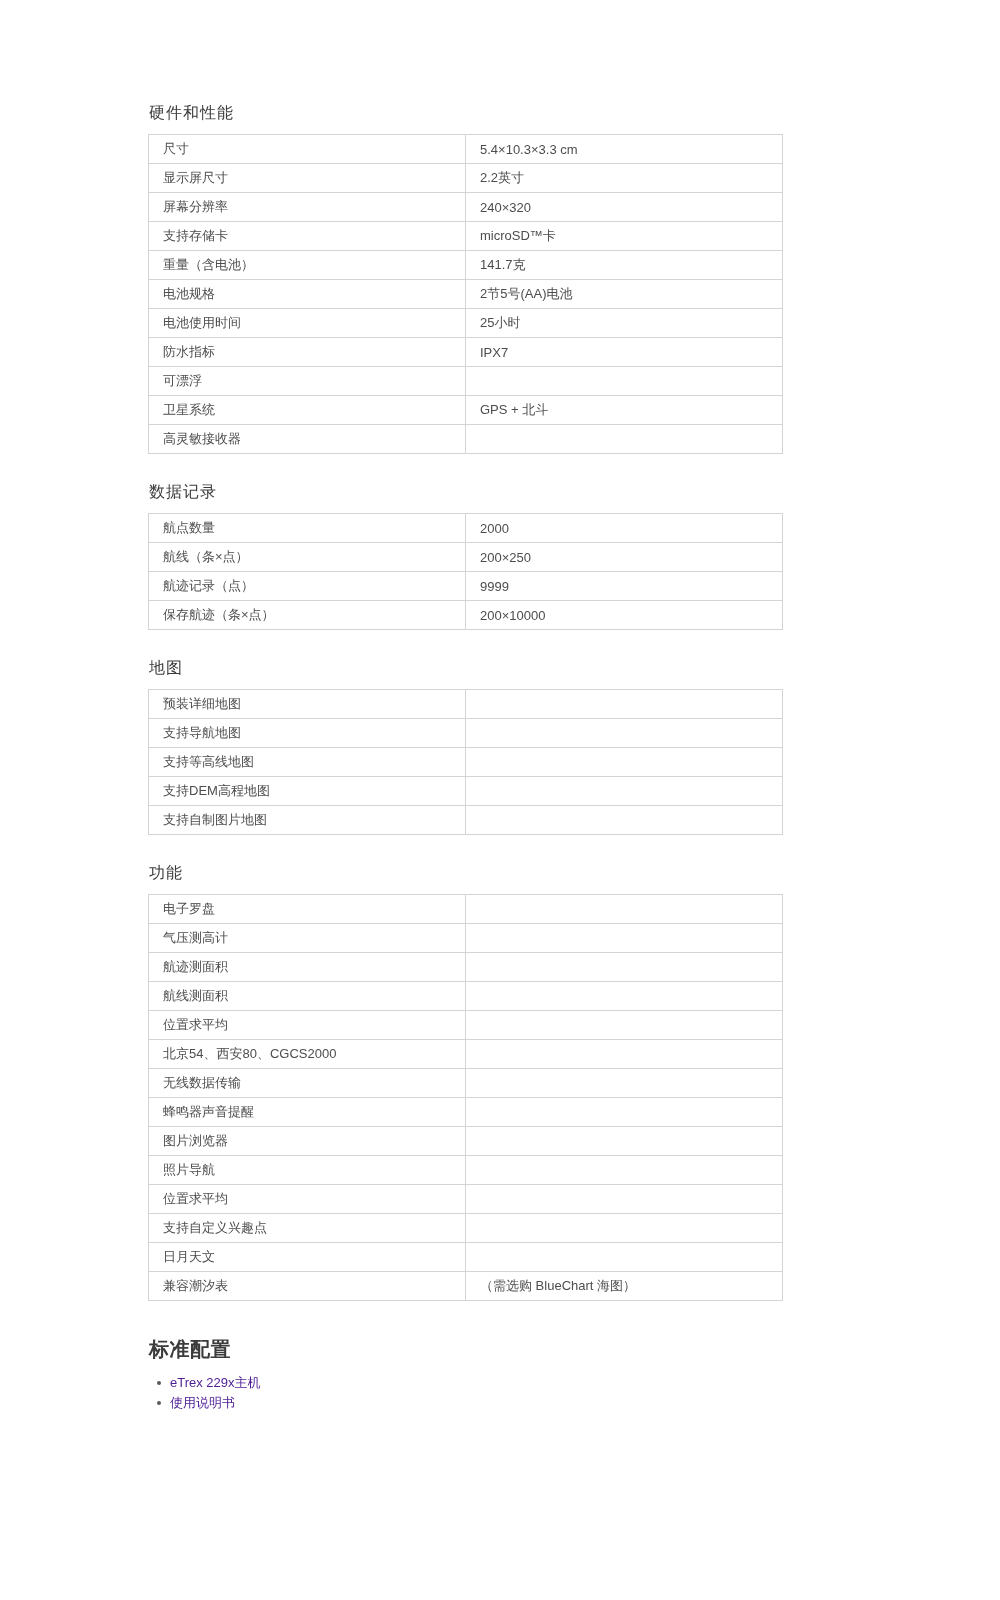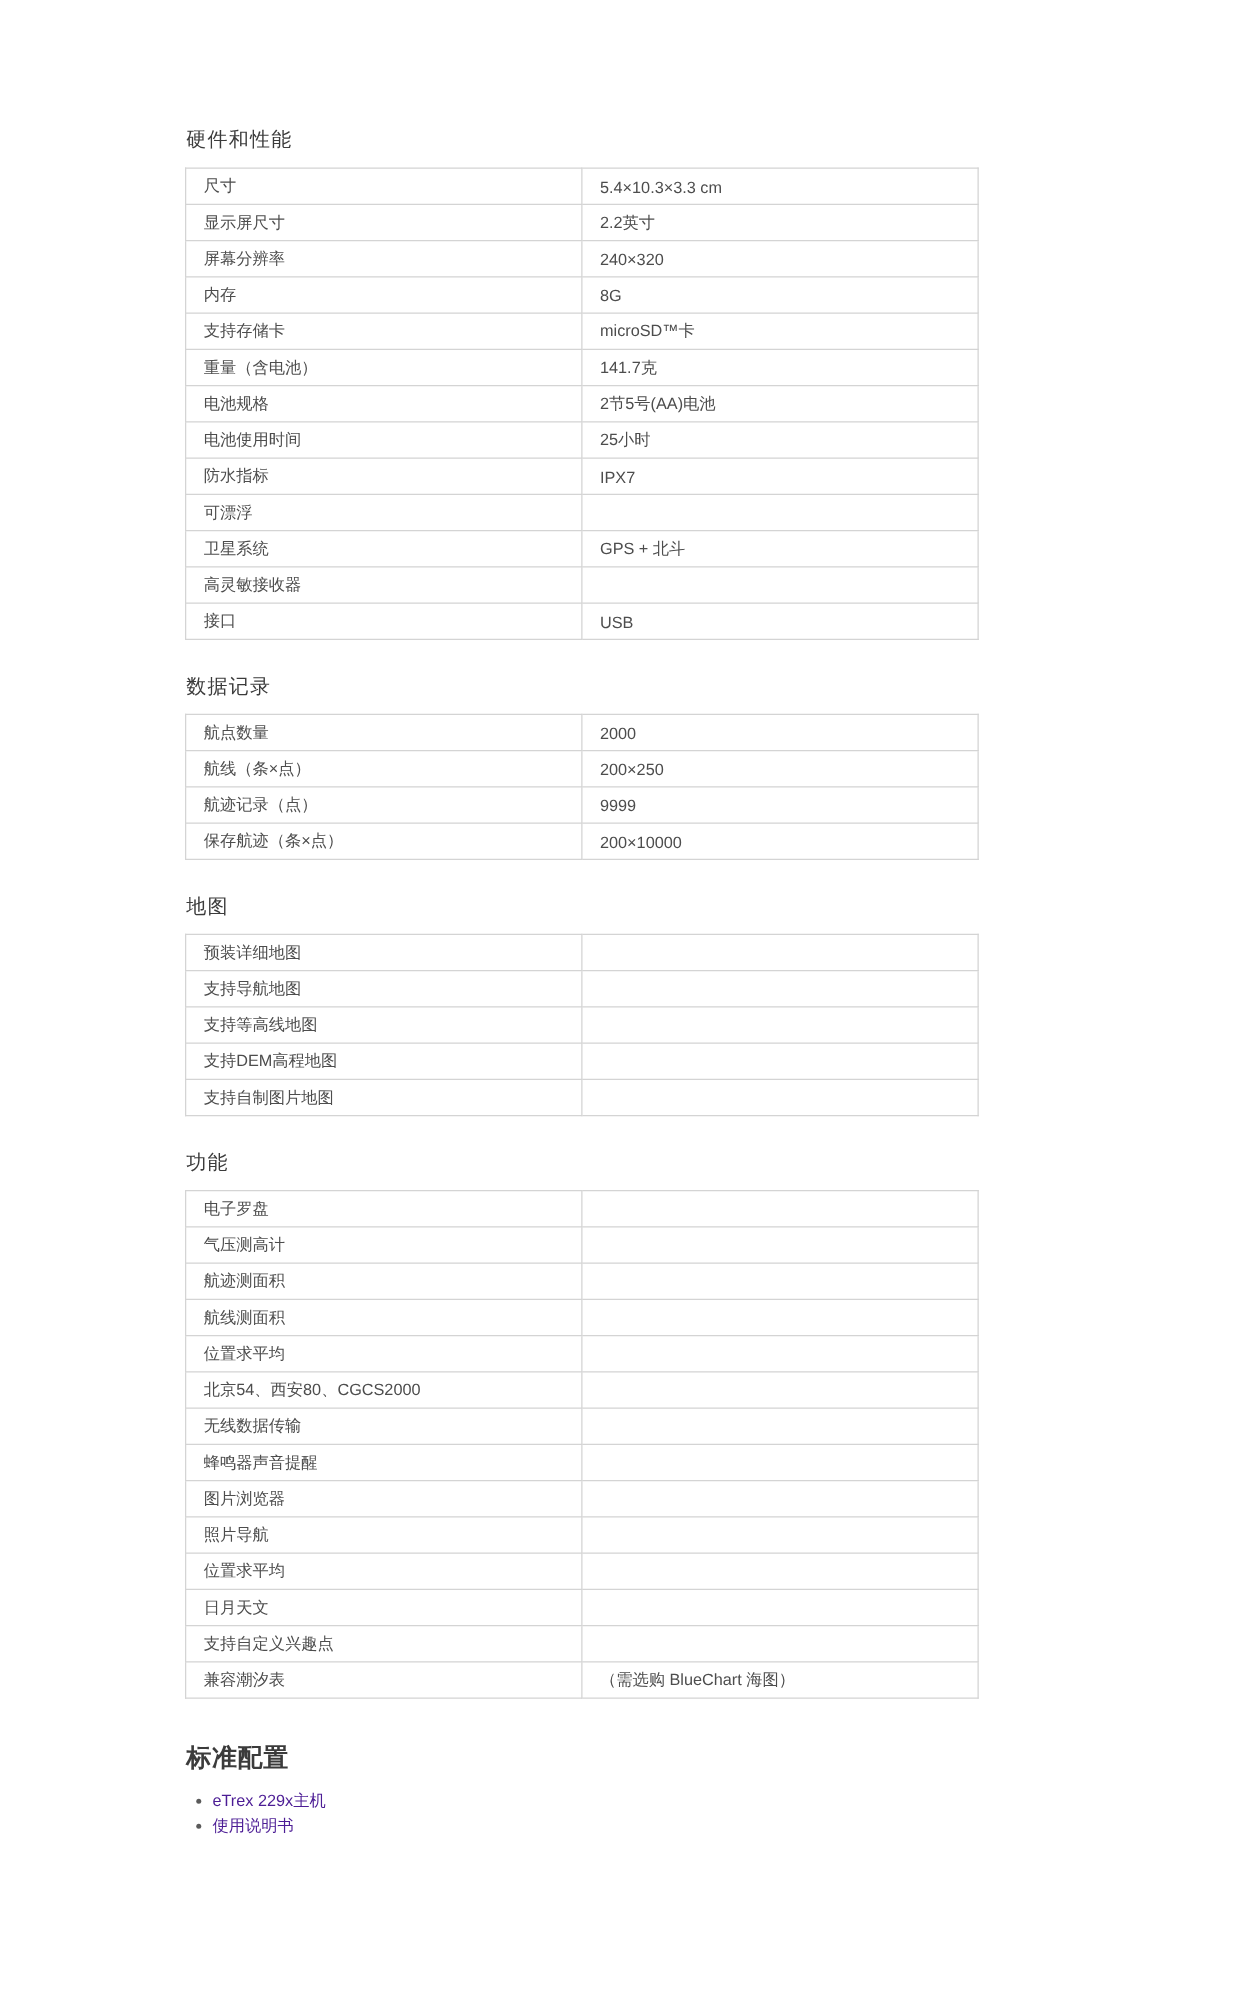--- a/index.html
+++ b/index.html
@@ -97,24 +97,20 @@
         </tr>
         <tr>
           <td class="label-cell">显示屏尺寸</td>
           <td class="value-cell">2.2英寸</td>
         </tr>
         <tr>
           <td class="label-cell">屏幕分辨率</td>
           <td class="value-cell">240×320</td>
         </tr>
         <tr>
-          <td class="label-cell">内存</td>
-          <td class="value-cell">8G</td>
-        </tr>
-        <tr>
           <td class="label-cell">支持存储卡</td>
           <td class="value-cell">microSD™卡</td>
         </tr>
         <tr>
           <td class="label-cell">重量（含电池）</td>
           <td class="value-cell">141.7克</td>
         </tr>
         <tr>
           <td class="label-cell">电池规格</td>
           <td class="value-cell">2节5号(AA)电池</td>
@@ -132,24 +128,20 @@
           <td class="value-cell"></td>
         </tr>
         <tr>
           <td class="label-cell">卫星系统</td>
           <td class="value-cell">GPS + 北斗</td>
         </tr>
         <tr>
           <td class="label-cell">高灵敏接收器</td>
           <td class="value-cell"></td>
         </tr>
-        <tr>
-          <td class="label-cell">接口</td>
-          <td class="value-cell">USB</td>
-        </tr>
       </tbody>
     </table>
   </div>
 
   <div class="spec-section">
     <h2 class="section-title">数据记录</h2>
     <table class="spec-table">
       <tbody>
         <tr>
           <td class="label-cell">航点数量</td>
@@ -241,25 +233,25 @@
         </tr>
         <tr>
           <td class="label-cell">照片导航</td>
           <td class="value-cell"></td>
         </tr>
         <tr>
           <td class="label-cell">位置求平均</td>
           <td class="value-cell"></td>
         </tr>
         <tr>
+          <td class="label-cell">支持自定义兴趣点</td>
+          <td class="value-cell"></td>
+        </tr>
+        <tr>
           <td class="label-cell">日月天文</td>
-          <td class="value-cell"></td>
-        </tr>
-        <tr>
-          <td class="label-cell">支持自定义兴趣点</td>
           <td class="value-cell"></td>
         </tr>
         <tr>
           <td class="label-cell">兼容潮汐表</td>
           <td class="value-cell">（需选购 BlueChart 海图）</td>
         </tr>
       </tbody>
     </table>
   </div>
 

